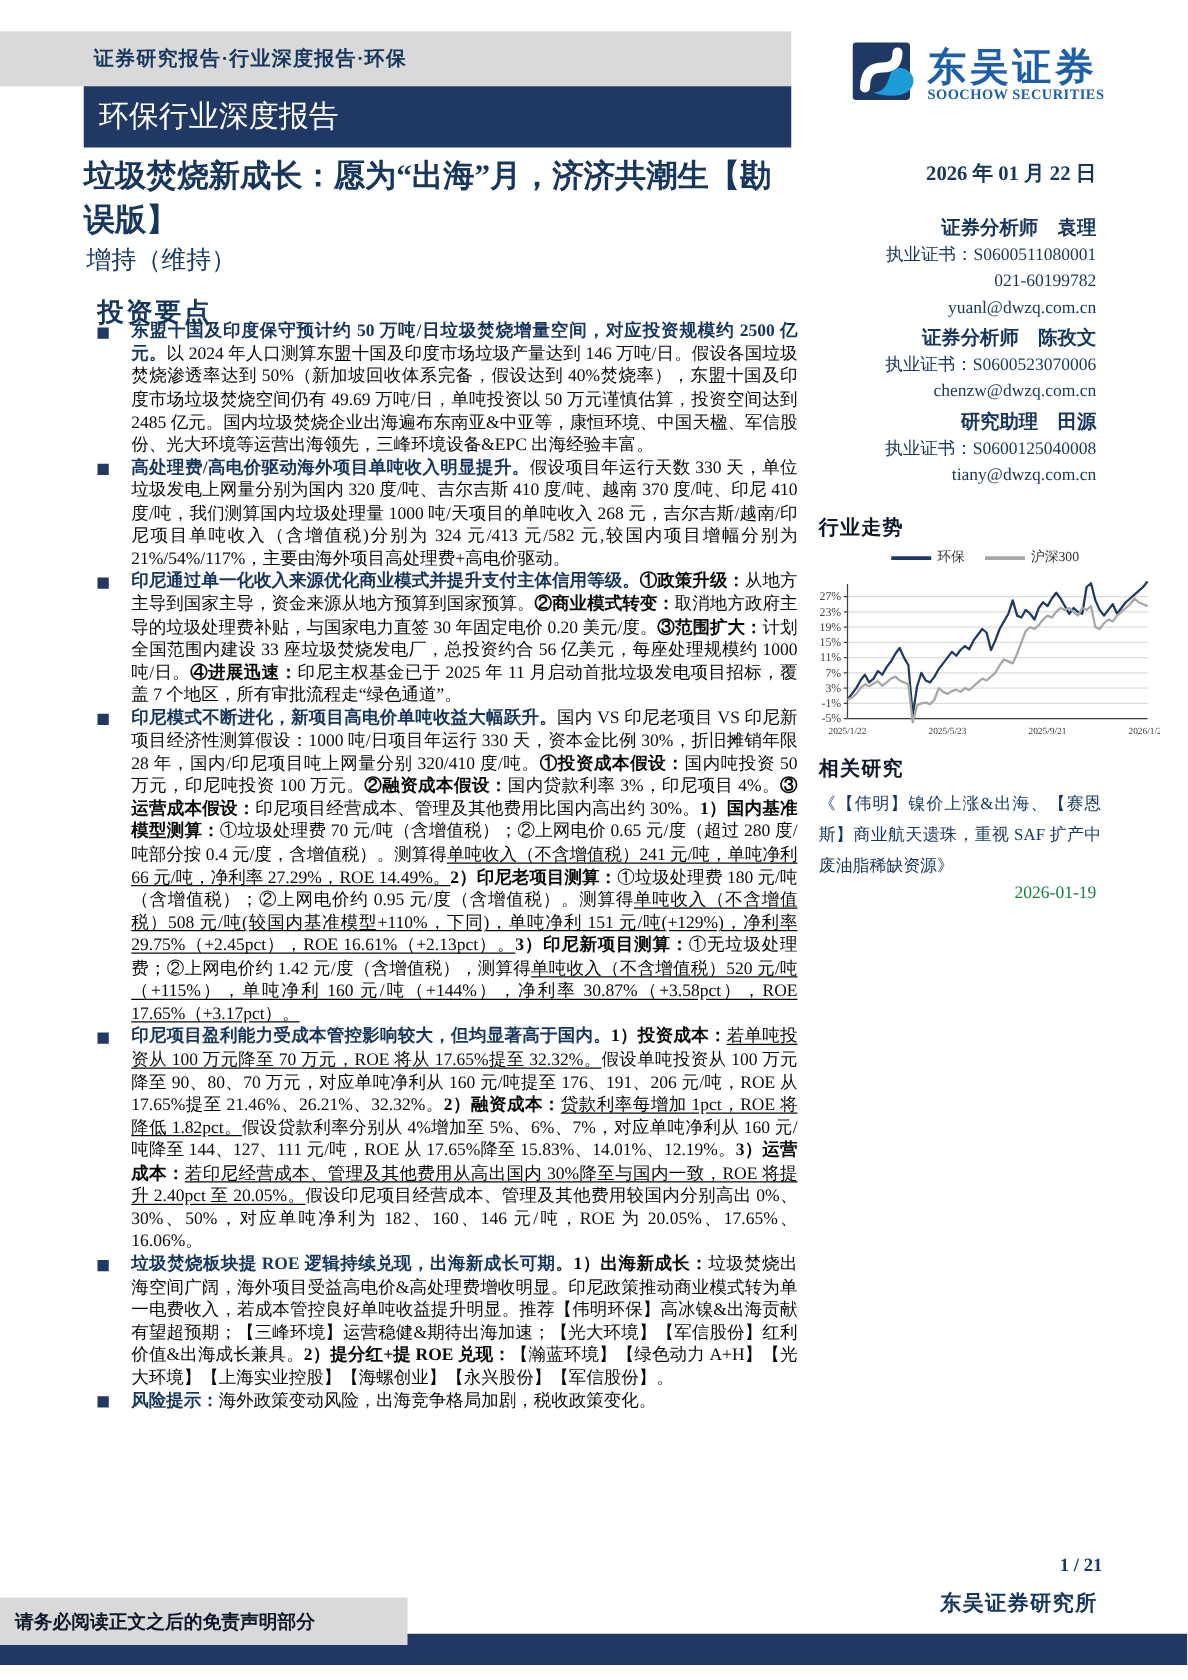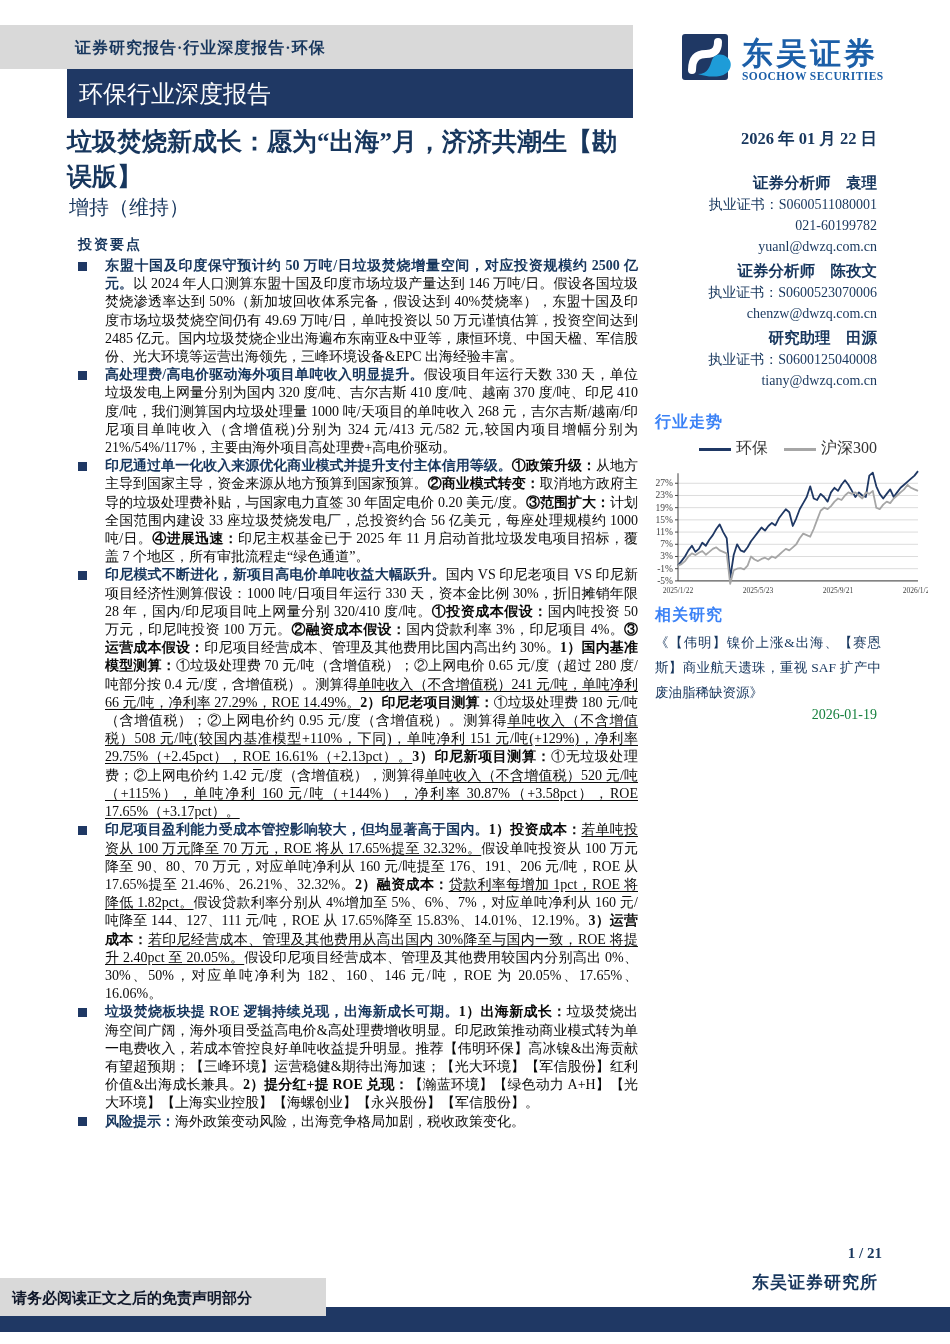--- a/index.html
+++ b/index.html
@@ -18,33 +18,33 @@
   .logo{position:absolute;left:682px;top:32px;display:flex;align-items:center;}
   .logo-text{margin-left:8px;}
   .logo-cn{color:#1C5FA8;font-size:31px;font-weight:600;letter-spacing:3px;line-height:32px;}
   .logo-en{color:#1C5FA8;font-size:11.5px;font-weight:bold;letter-spacing:0.4px;line-height:13px;}
   
   .date{position:absolute;left:648px;top:128px;width:229px;text-align:right;color:#17365D;
         font-size:16.5px;font-weight:bold;}
   .analysts{position:absolute;left:648px;top:169px;width:229px;text-align:right;color:#17365D;}
   .an-role{font-size:15.5px;font-weight:bold;line-height:23px;margin-top:2px;}
   .an-line{font-size:14px;line-height:21px;}
-  .side-head{position:absolute;color:#3b82f6;font-size:16px;font-weight:bold;letter-spacing:1px;}
+  .side-head{position:absolute;color:#0f172a;font-size:16px;font-weight:bold;letter-spacing:1px;}
   .trend-head{left:655px;top:412px;}
   .research-head{left:655px;top:605px;}
   .chart{position:absolute;left:648px;top:438px;width:280px;}
-  .legend{display:flex;justify-content:center;gap:16px;font-size:16px;color:#333;
+  .legend{display:flex;justify-content:center;gap:16px;font-size:11px;color:#333;
           align-items:center;margin-bottom:3px;}
   .legend .sw{display:inline-block;width:32px;height:3px;margin-right:5px;vertical-align:middle;}
   .research-body{position:absolute;left:655px;top:630px;width:226px;color:#17365D;font-size:13.5px;
                  line-height:25px;text-align:justify;}
   .research-date{position:absolute;left:655px;top:707px;width:222px;text-align:right;
                  color:#15803d;font-size:14px;}
   
-  .section-head{position:absolute;left:78px;top:236px;color:#17365D;font-size:14px;
+  .section-head{position:absolute;left:78px;top:236px;color:#17365D;font-size:21px;
                 font-weight:bold;letter-spacing:2px;}
   .points{position:absolute;left:78px;top:257px;width:560px;}
   .bullet{display:flex;margin:0;}
   .marker{flex:0 0 27px;position:relative;}
   .marker::before{content:"";position:absolute;left:0;top:4.5px;width:9px;height:9px;background:#1F3864;}
   .btext{margin:0;flex:1;font-size:14px;line-height:18.2px;text-align:justify;color:#0a0a0a;}
   .seg-lead{font-weight:bold;color:#17365D;}
   .seg-b{font-weight:bold;color:#0a0a0a;}
   .seg-u{text-decoration:underline;text-underline-offset:2px;}
   .seg-r{}

